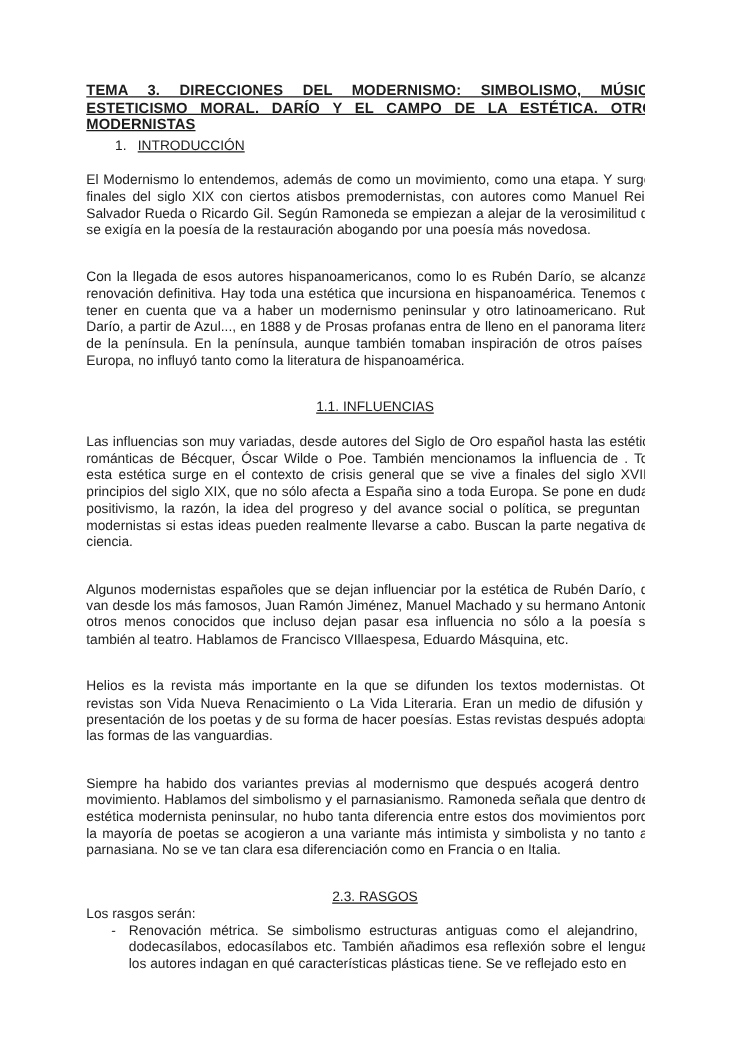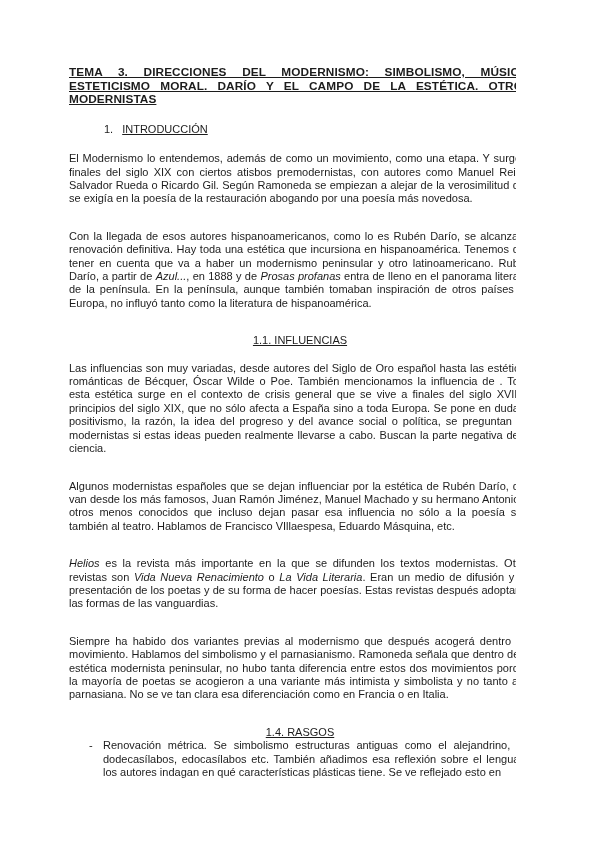--- a/index.html
+++ b/index.html
@@ -27,21 +27,21 @@
   }
   .title {
     font-size: 11.8px;
     font-weight: bold;
     text-decoration: underline;
     line-height: 13.6px;
     margin: 0 0 1px 0;
     letter-spacing: 0.1px;
   }
   .nh {
-    margin: 16px;
+    margin: 4px;
   }
   .nh .nh-num {
     display: inline-block;
     margin-left: 19px;
     margin-right: 9px;
   }
   .nh .nh-text {
     text-decoration: underline;
   }
   .h {
@@ -59,33 +59,33 @@
     position: relative;
     padding-left: 34px;
     margin: 0;
   }
   .li .li-marker {
     position: absolute;
     left: 20px;
     top: 0;
   }
   .run-i {
-    font-style: italic;
   }
 </style>
 </head>
 <body>
 
 <div class="page">
   <div class="content">
       <div class="title">TEMA 3. DIRECCIONES DEL MODERNISMO: SIMBOLISMO, MÚSICA, ESTETICISMO MORAL. DARÍO Y EL CAMPO DE LA ESTÉTICA. OTROS MODERNISTAS</div>
       <div class="nh"><span class="nh-num">1.</span><span class="nh-text">INTRODUCCIÓN</span></div>
       <p class="p"><span class="run">El Modernismo lo entendemos, además de como un movimiento, como una etapa. Y surge a finales del siglo XIX con ciertos atisbos premodernistas, con autores como Manuel Reina, Salvador Rueda o Ricardo Gil. Según Ramoneda se empiezan a alejar de la verosimilitud que se exigía en la poesía de la restauración abogando por una poesía más novedosa.</span></p>
       <p class="p"><span class="run">Con la llegada de esos autores hispanoamericanos, como lo es Rubén Darío, se alcanza la renovación definitiva. Hay toda una estética que incursiona en hispanoamérica. Tenemos que tener en cuenta que va a haber un modernismo peninsular y otro latinoamericano. Rubén Darío, a partir de </span><span class="run-i">Azul...</span><span class="run">, en 1888 y de </span><span class="run-i">Prosas profanas</span><span class="run"> entra de lleno en el panorama literario de la península. En la península, aunque también tomaban inspiración de otros países de Europa, no influyó tanto como la literatura de hispanoamérica.</span></p>
       <div class="h">1.1. INFLUENCIAS</div>
       <p class="p"><span class="run">Las influencias son muy variadas, desde autores del Siglo de Oro español hasta las estéticas románticas de Bécquer, Óscar Wilde o Poe. También mencionamos la influencia de . Toda esta estética surge en el contexto de crisis general que se vive a finales del siglo XVIII y principios del siglo XIX, que no sólo afecta a España sino a toda Europa. Se pone en duda el positivismo, la razón, la idea del progreso y del avance social o política, se preguntan los modernistas si estas ideas pueden realmente llevarse a cabo. Buscan la parte negativa de la ciencia.</span></p>
       <p class="p"><span class="run">Algunos modernistas españoles que se dejan influenciar por la estética de Rubén Darío, que van desde los más famosos, Juan Ramón Jiménez, Manuel Machado y su hermano Antonio, y otros menos conocidos que incluso dejan pasar esa influencia no sólo a la poesía sino también al teatro. Hablamos de Francisco VIllaespesa, Eduardo Másquina, etc.</span></p>
       <p class="p"><span class="run-i">Helios</span><span class="run"> es la revista más importante en la que se difunden los textos modernistas. Otras revistas son </span><span class="run-i">Vida Nueva Renacimiento</span><span class="run"> o </span><span class="run-i">La Vida Literaria</span><span class="run">. Eran un medio de difusión y de presentación de los poetas y de su forma de hacer poesías. Estas revistas después adoptarán las formas de las vanguardias.</span></p>
       <p class="p"><span class="run">Siempre ha habido dos variantes previas al modernismo que después acogerá dentro del movimiento. Hablamos del simbolismo y el parnasianismo. Ramoneda señala que dentro de la estética modernista peninsular, no hubo tanta diferencia entre estos dos movimientos porque la mayoría de poetas se acogieron a una variante más intimista y simbolista y no tanto a la parnasiana. No se ve tan clara esa diferenciación como en Francia o en Italia.</span></p>
-      <div class="h">1.4. RASGOS</div>
+      <div class="h">2.3. RASGOS</div>
+      <p class="p tight"><span class="run">Los rasgos serán:</span></p>
       <div class="li"><span class="li-marker">-</span><span><span class="run">Renovación métrica. Se simbolismo estructuras antiguas como el alejandrino, los dodecasílabos, edocasílabos etc. También añadimos esa reflexión sobre el lenguaje, los autores indagan en qué características plásticas tiene. Se ve reflejado esto en</span></span></div>
     </div>
 </div>
 
 </body></html>

